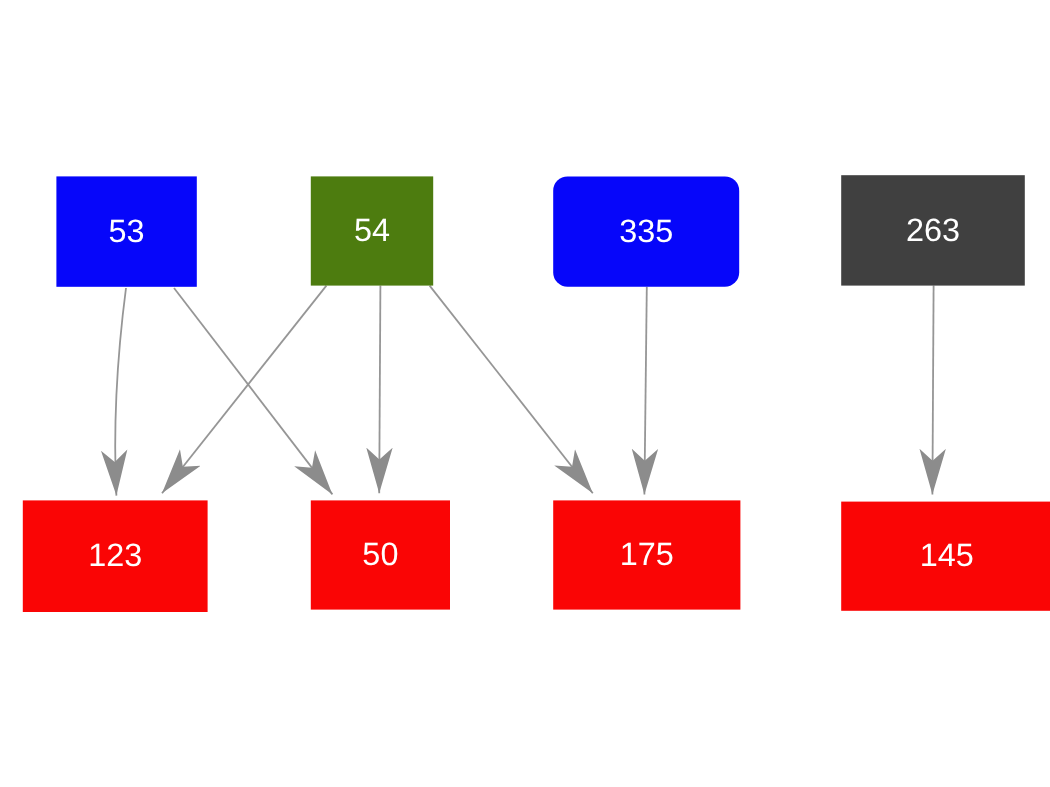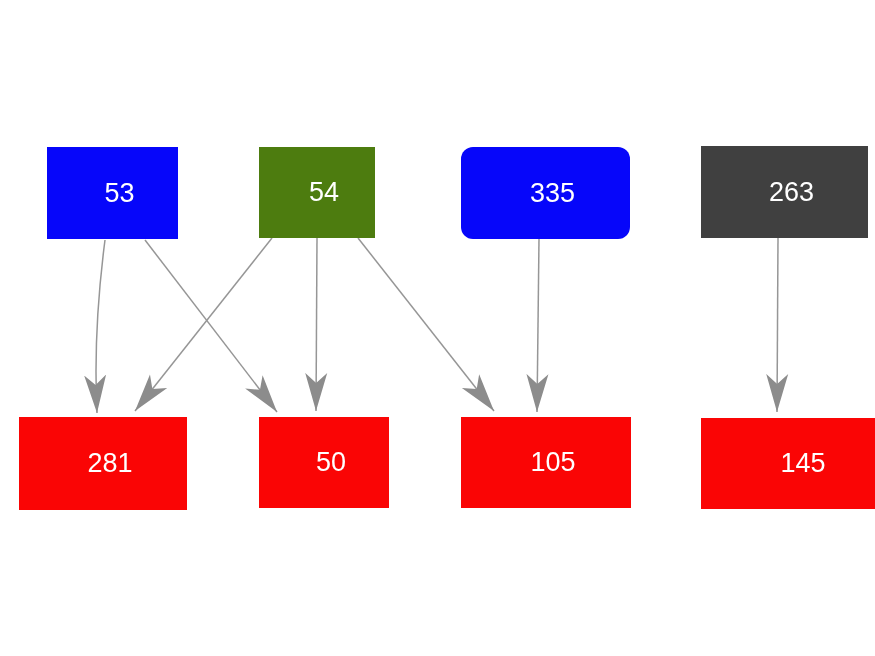--- a/index.html
+++ b/index.html
@@ -27,21 +27,20 @@
   }
   .node {
     position: absolute;
     display: flex;
     align-items: center;
     justify-content: center;
     color: #ffffff;
     font-family: "Liberation Sans", sans-serif;
     font-size: 27px;
     user-select: none;
-    padding-left: 14px;
   }
 </style>
 </head>
 <body>
 
 <div id="canvas">
   <svg id="edges" viewBox="0 0 875 656" xmlns="http://www.w3.org/2000/svg">
     <defs>
       <marker id="arrowhead" markerUnits="userSpaceOnUse" markerWidth="40" markerHeight="24" refX="38" refY="12" orient="auto">
         <path d="M0,1 L38,12 L0,23 L10,12 Z" fill="#8c8c8c"></path>
@@ -53,18 +52,18 @@
       <path d="M317,238 L316,411" class="edge" stroke="#969696" marker-end="url(#arrowhead)"></path>
       <path d="M358,238 L494,411" class="edge" stroke="#969696" marker-end="url(#arrowhead)"></path>
       <path d="M539,239 L537,412" class="edge" stroke="#969696" marker-end="url(#arrowhead)"></path>
       <path d="M778,238 L777,412" class="edge" stroke="#969696" marker-end="url(#arrowhead)"></path>
     </svg>
   <div id="nodes">
       <div class="node" style="left: 47px; top: 147px; width: 117px; height: 92px; background: rgb(6, 6, 250); color: rgb(255, 255, 255);">53</div>
       <div class="node" style="left: 259px; top: 147px; width: 102px; height: 91px; background: #4d7c0f; color: rgb(255, 255, 255);">54</div>
       <div class="node" style="left: 461px; top: 147px; width: 155px; height: 92px; background: rgb(6, 6, 250); color: rgb(255, 255, 255); border-radius: 12px;">335</div>
       <div class="node" style="left: 701px; top: 146px; width: 153px; height: 92px; background: #404040; color: rgb(255, 255, 255);">263</div>
-      <div class="node" style="left: 19px; top: 417px; width: 154px; height: 93px; background: rgb(250, 5, 5); color: rgb(255, 255, 255);">281</div>
+      <div class="node" style="left: 19px; top: 417px; width: 154px; height: 93px; background: rgb(250, 5, 5); color: rgb(255, 255, 255);">123</div>
       <div class="node" style="left: 259px; top: 417px; width: 116px; height: 91px; background: rgb(250, 5, 5); color: rgb(255, 255, 255);">50</div>
-      <div class="node" style="left: 461px; top: 417px; width: 156px; height: 91px; background: rgb(250, 5, 5); color: rgb(255, 255, 255);">105</div>
+      <div class="node" style="left: 461px; top: 417px; width: 156px; height: 91px; background: rgb(250, 5, 5); color: rgb(255, 255, 255);">175</div>
       <div class="node" style="left: 701px; top: 418px; width: 176px; height: 91px; background: rgb(250, 5, 5); color: rgb(255, 255, 255);">145</div>
     </div>
 </div>
 
 </body></html>

